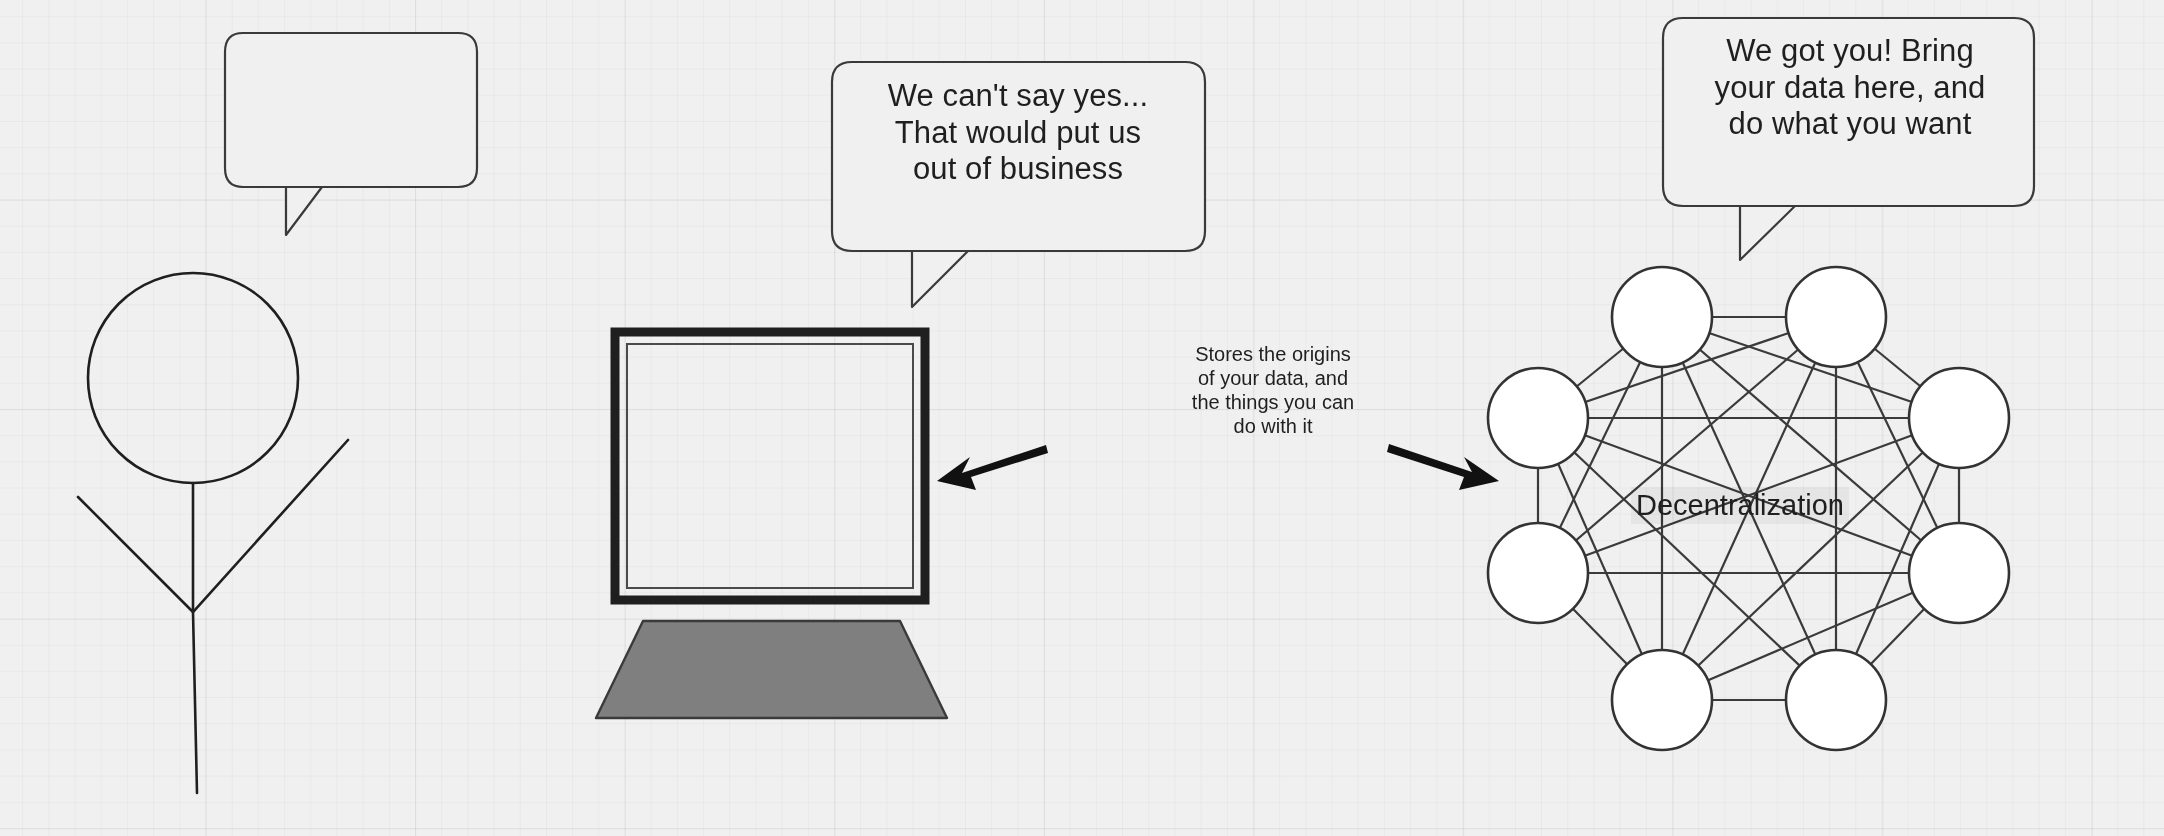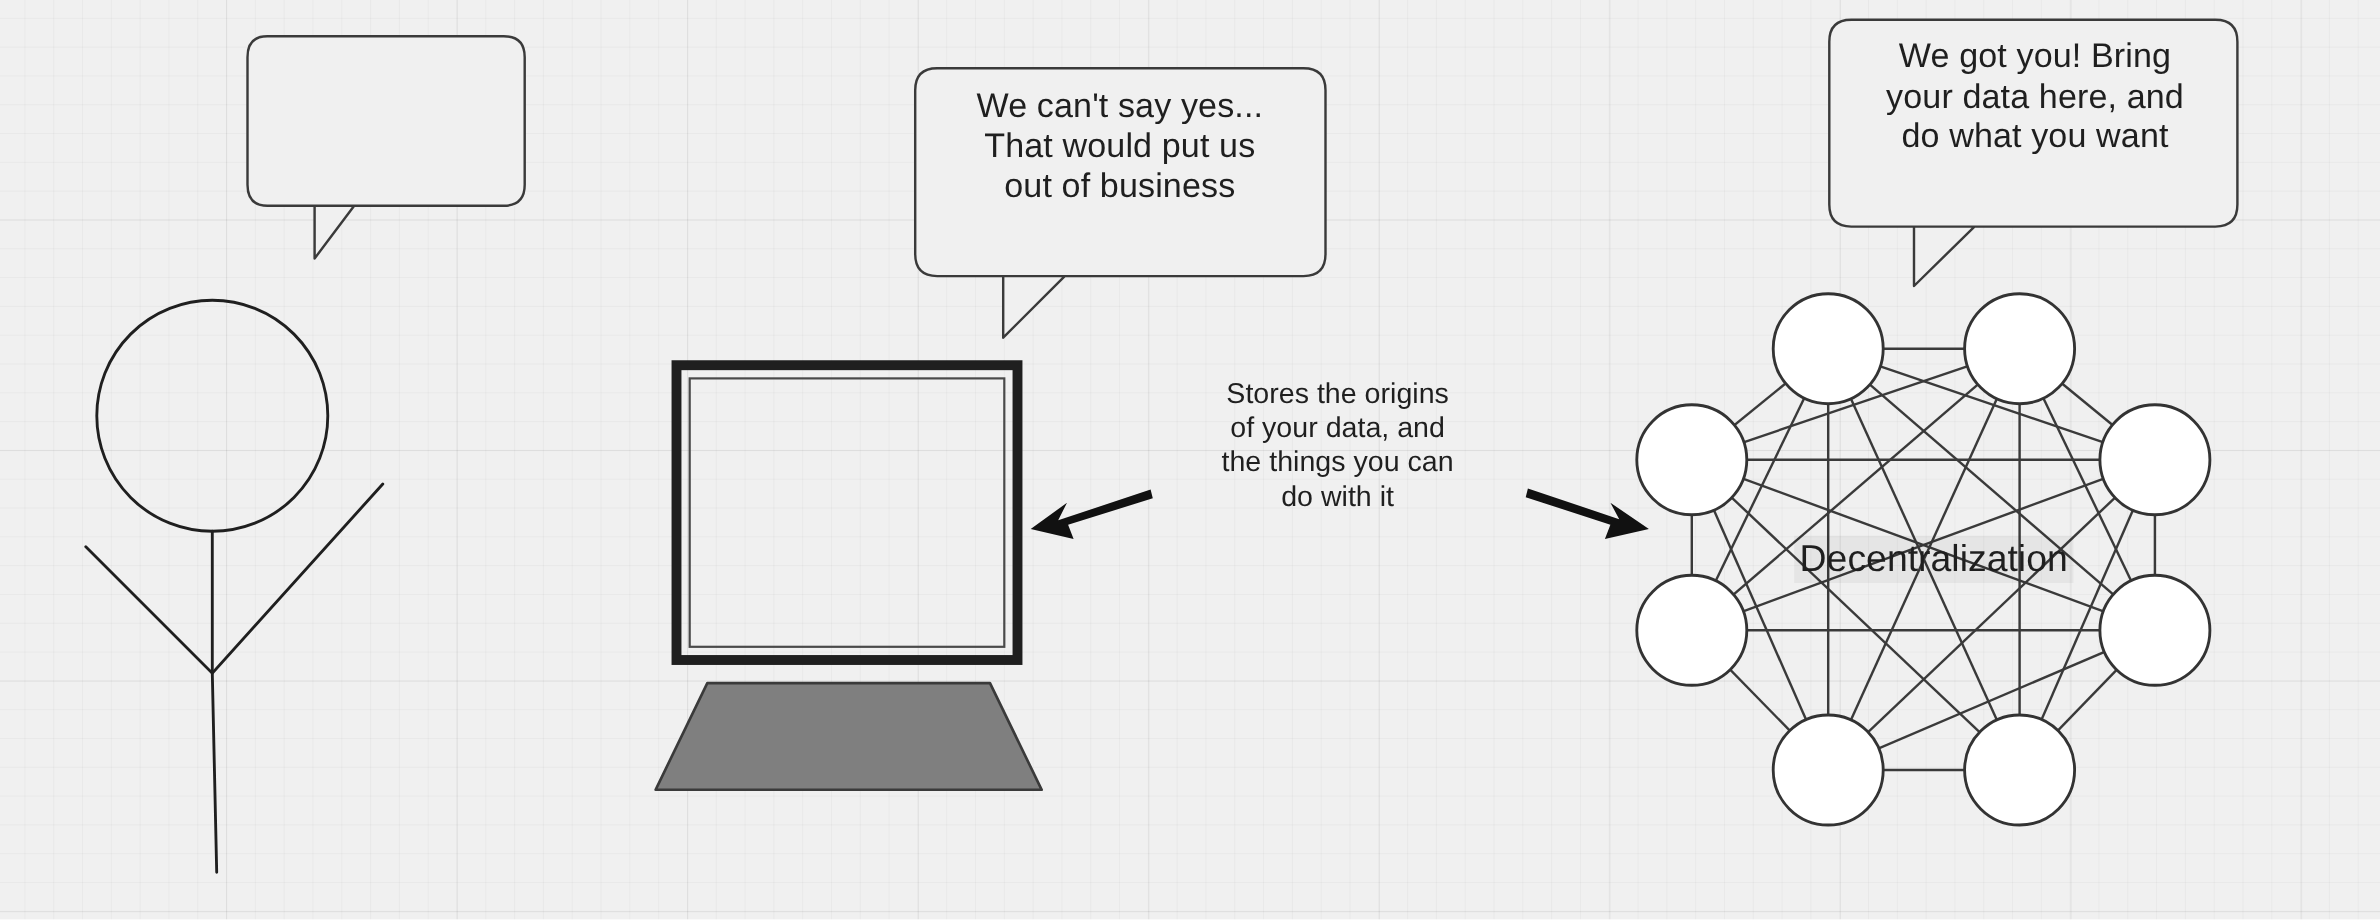--- a/index.html
+++ b/index.html
@@ -36,37 +36,37 @@
     font-size: 31px;
     line-height: 1.18;
     white-space: pre-line;
     letter-spacing: 0.1px;
   }
   #bubble1-text { left: 232px; top: 50px;  width: 238px; }
   #bubble2-text { left: 838px; top: 78px;  width: 360px; }
   #bubble3-text { left: 1672px; top: 33px; width: 356px; }
   #center-note {
     position: absolute;
-    left: 1066px;
+    left: 1123px;
     top: 342px;
     width: 300px;
     text-align: center;
     color: #1f1f1f;
     font-family: "Liberation Sans", "DejaVu Sans", sans-serif;
-    font-size: 26px;
+    font-size: 20px;
     line-height: 1.2;
     white-space: pre-line;
   }
   #net-label {
     position: absolute;
     left: 1631px;
     top: 487px;
     color: #1f1f1f;
     font-family: "Liberation Sans", "DejaVu Sans", sans-serif;
-    font-size: 34px;
+    font-size: 29px;
     background: rgba(0,0,0,0.045);
     padding: 2px 5px;
     white-space: nowrap;
   }
 </style>
 </head>
 <body>
 
 <div id="canvas">
 

